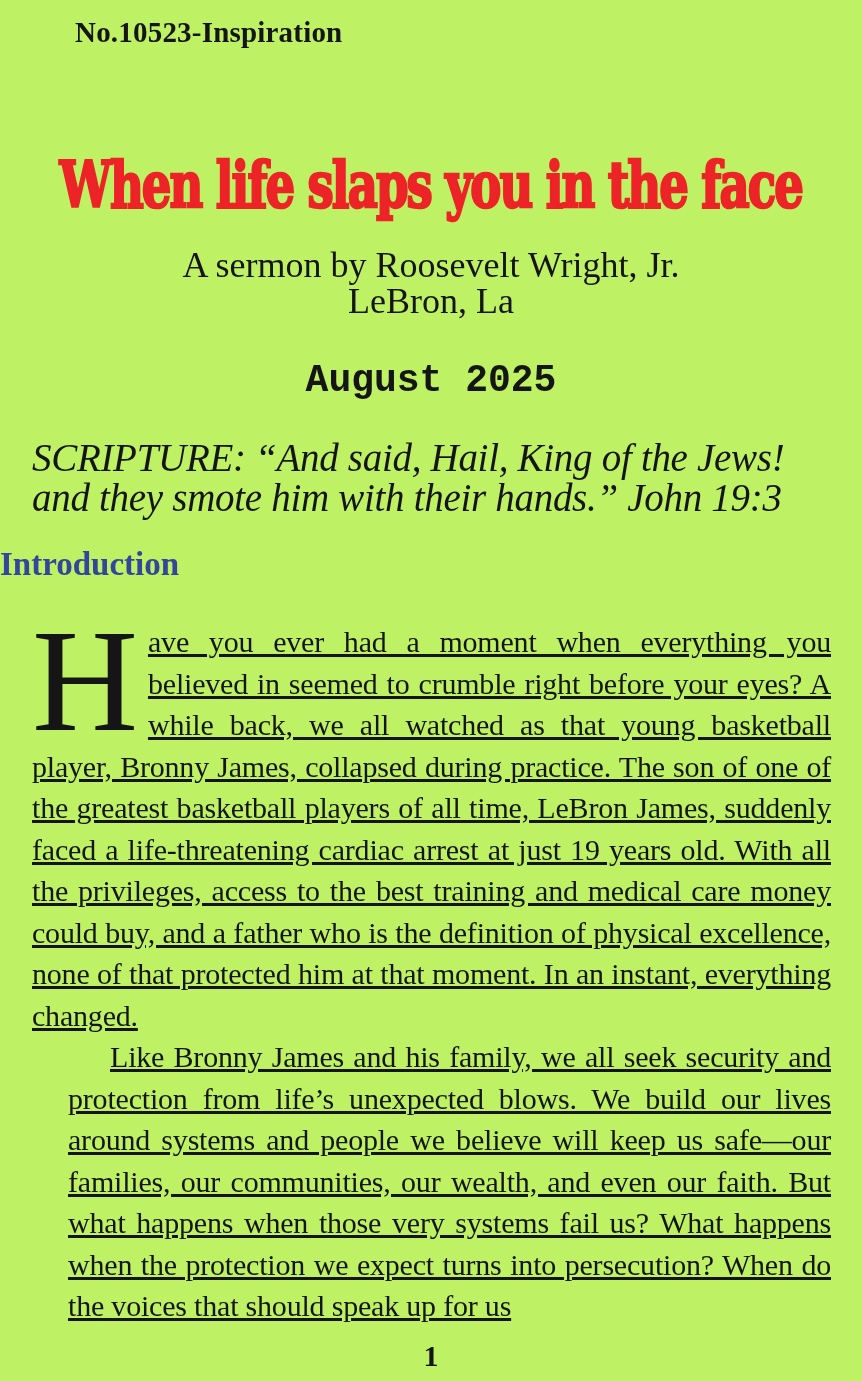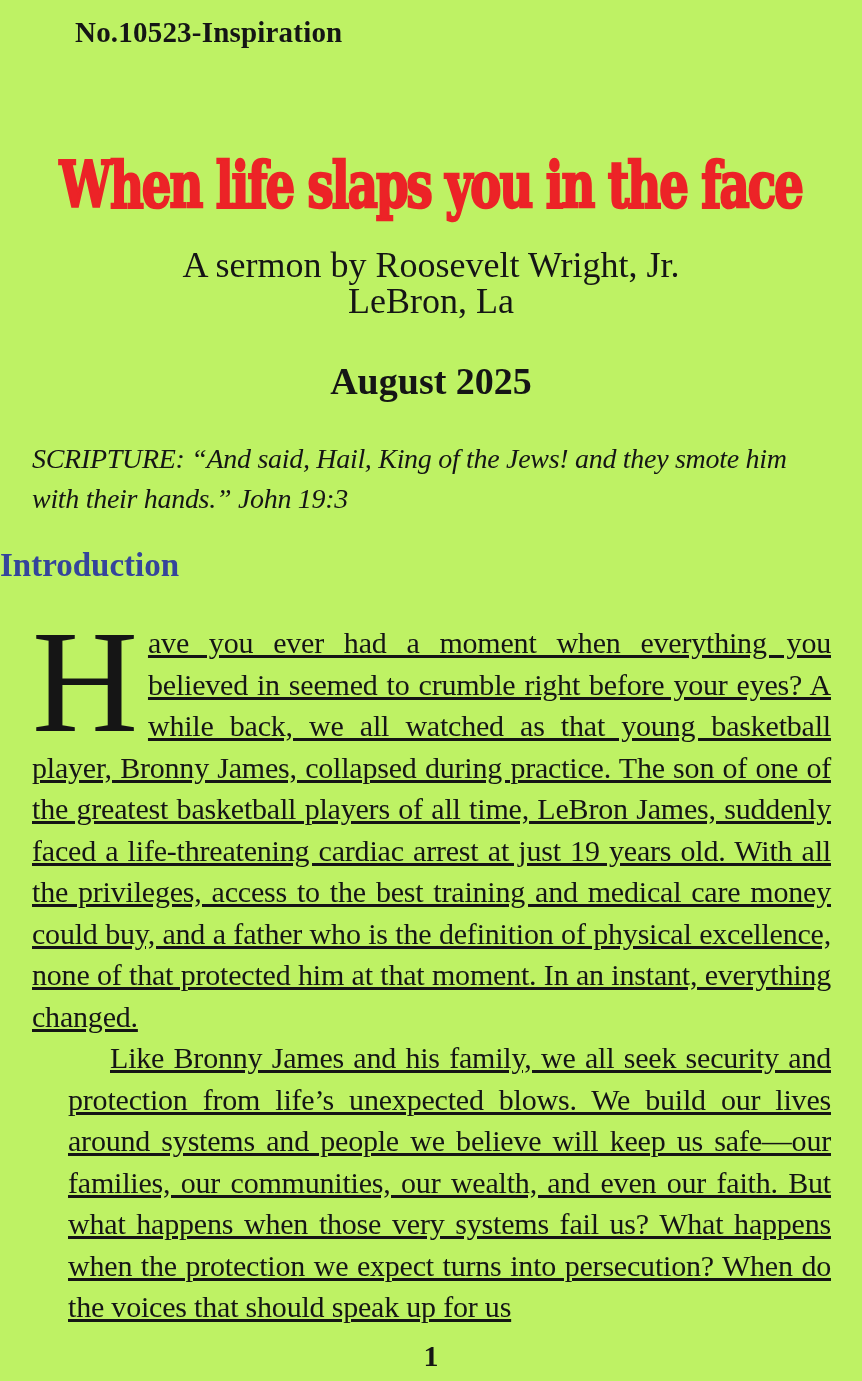--- a/index.html
+++ b/index.html
@@ -45,25 +45,26 @@
     font-weight:normal;
     font-size:36px;
     line-height:36px;
   }
   .byline-author{margin-top:30px;}
   .sermon-date{
     margin-top:40px;
     text-align:center;
     font-weight:bold;
     font-size:38px;
+    font-family:Liberation Mono, monospace;
   }
   .scripture{
     margin:36px 30px 16px 32px;
     font-style:italic;
-    font-size:28px;
+    font-size:39px;
     line-height:40px;
     letter-spacing:-0.3px;
   }
   .section-heading{
     margin-top:28px;
     font-weight:bold;
     font-size:33px;
     color:var(--heading-blue);
   }
   .body-copy{

